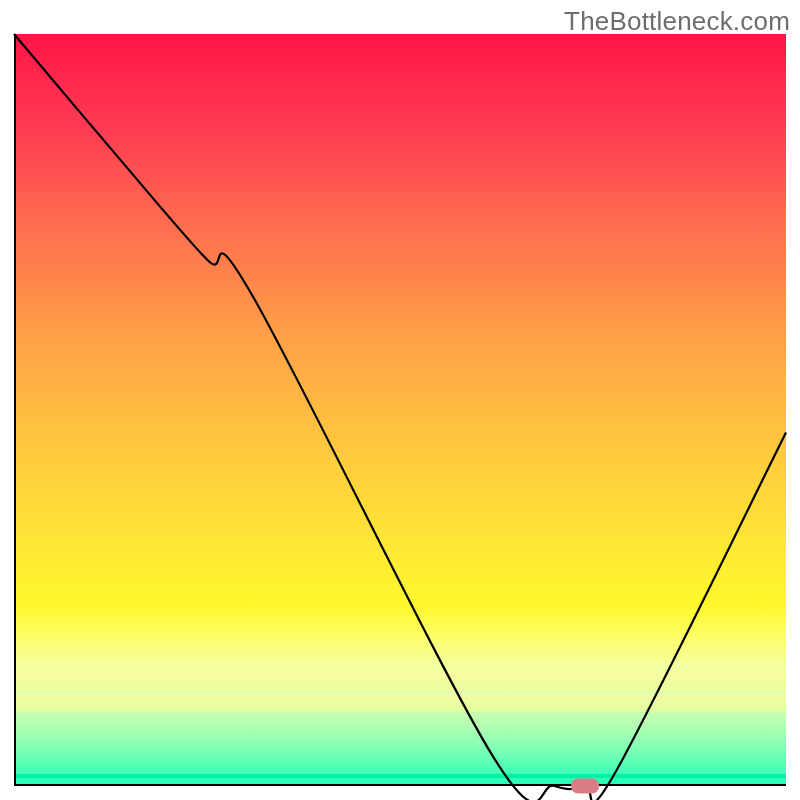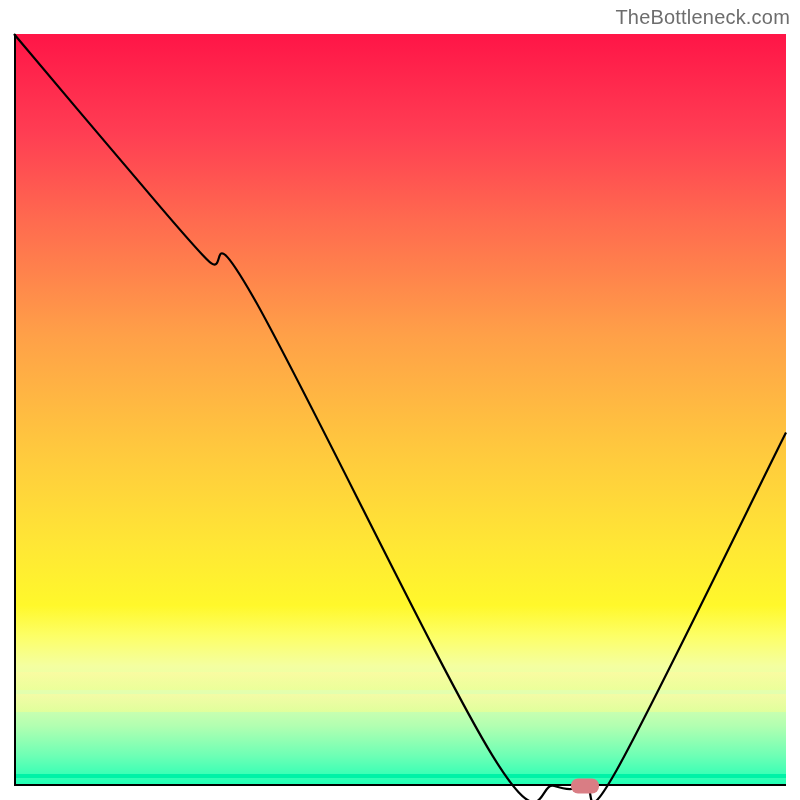--- a/index.html
+++ b/index.html
@@ -4,21 +4,21 @@
 <style>
   * { margin: 0; padding: 0; box-sizing: border-box; }
   html, body { width: 800px; height: 800px; overflow: hidden; background: #fff; }
 
   .wrap { position: relative; width: 800px; height: 800px; }
 
   .watermark {
     position: absolute;
     top: 6px; right: 10px;
     font-family: Arial, Helvetica, sans-serif;
-    font-size: 20px;
+    font-size: 26px;
     color: #6d6d6d;
     letter-spacing: 0.2px;
     font-weight: 500;
     z-index: 10;
   }
 
   .plot {
     position: absolute;
     left: 14px; top: 34px;
     width: 772px;

